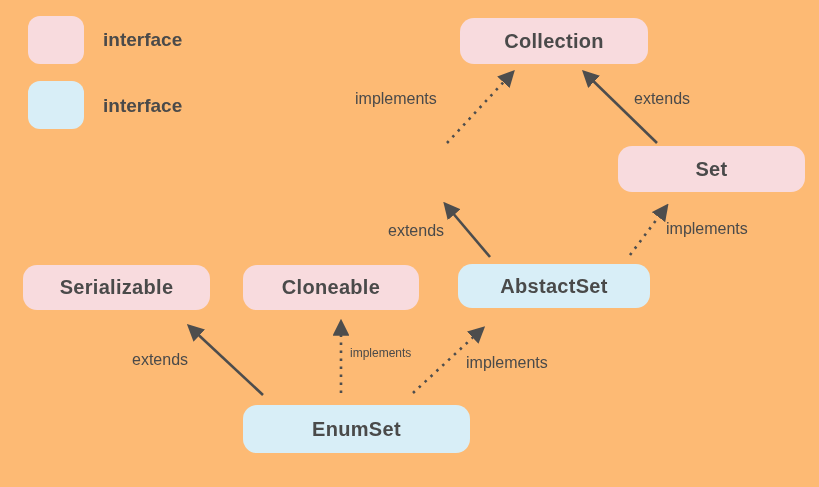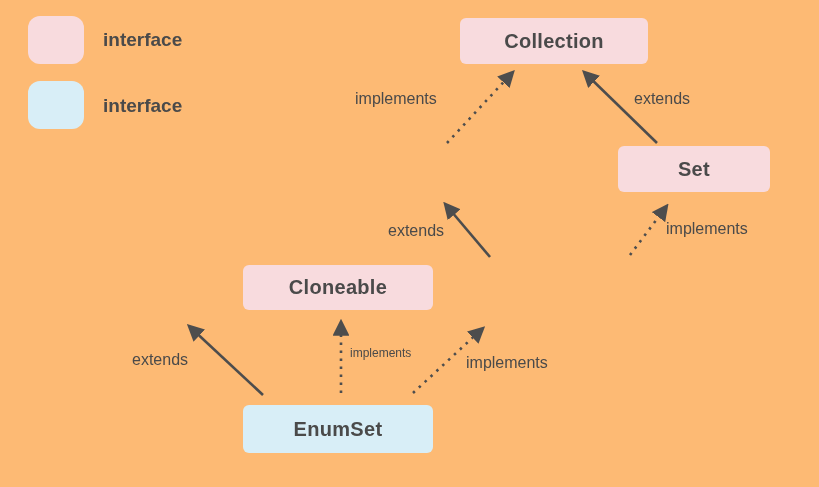--- a/index.html
+++ b/index.html
@@ -20,21 +20,21 @@
     left: 0; top: 0;
     width: 819px;
     height: 487px;
     pointer-events: none;
   }
   .node {
     position: absolute;
     display: flex;
     align-items: center;
     justify-content: center;
-    border-radius: 6px;
+    border-radius: 14px;
     font-weight: bold;
     font-size: 20px;
     letter-spacing: 0.3px;
     color: #4a4a4a;
   }
   .edge-label {
     position: absolute;
     font-size: 16px;
     color: #4a4a4a;
     white-space: nowrap;
@@ -83,16 +83,18 @@
     </svg>
 
 <div class="edge-label" style="left: 355px; top: 90px;">implements</div>
     <div class="edge-label" style="left: 634px; top: 90px;">extends</div>
     <div class="edge-label" style="left: 388px; top: 222px;">extends</div>
     <div class="edge-label" style="left: 666px; top: 220px;">implements</div>
     <div class="edge-label" style="left: 132px; top: 351px;">extends</div>
     <div class="edge-label small" style="left: 350px; top: 346px;">implements</div>
     <div class="edge-label" style="left: 466px; top: 354px;">implements</div>
     <div class="node" style="left: 460px; top: 18px; width: 188px; height: 46px; background: rgb(248, 219, 222);">Collection</div>
-    <div class="node" style="left: 618px; top: 146px; width: 152px; height: 46px; background: rgb(248, 219, 222);">Set</div>
-    <div class="node" style="left: 243px; top: 265px; width: 190px; height: 45px; background: rgb(248, 219, 222);">Cloneable</div>
-    <div class="node" style="left: 243px; top: 405px; width: 190px; height: 48px; background: rgb(216, 238, 247);">EnumSet</div>
+    <div class="node" style="left: 618px; top: 146px; width: 187px; height: 46px; background: rgb(248, 219, 222);">Set</div>
+    <div class="node" style="left: 23px; top: 265px; width: 187px; height: 45px; background: rgb(248, 219, 222);">Serializable</div>
+    <div class="node" style="left: 243px; top: 265px; width: 176px; height: 45px; background: rgb(248, 219, 222);">Cloneable</div>
+    <div class="node" style="left: 458px; top: 264px; width: 192px; height: 44px; background: rgb(216, 238, 247);">AbstactSet</div>
+    <div class="node" style="left: 243px; top: 405px; width: 227px; height: 48px; background: rgb(216, 238, 247);">EnumSet</div>
   </div>
 
 </body></html>

